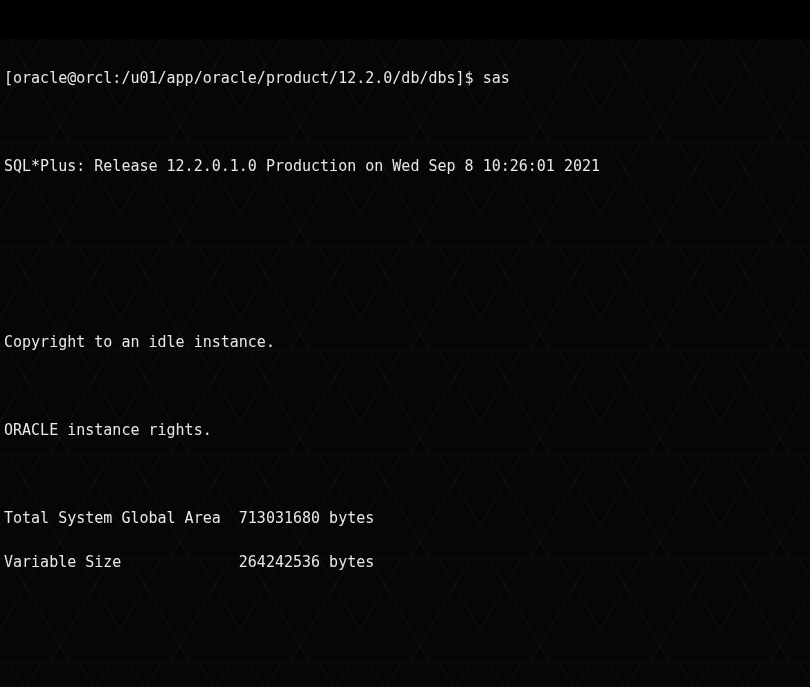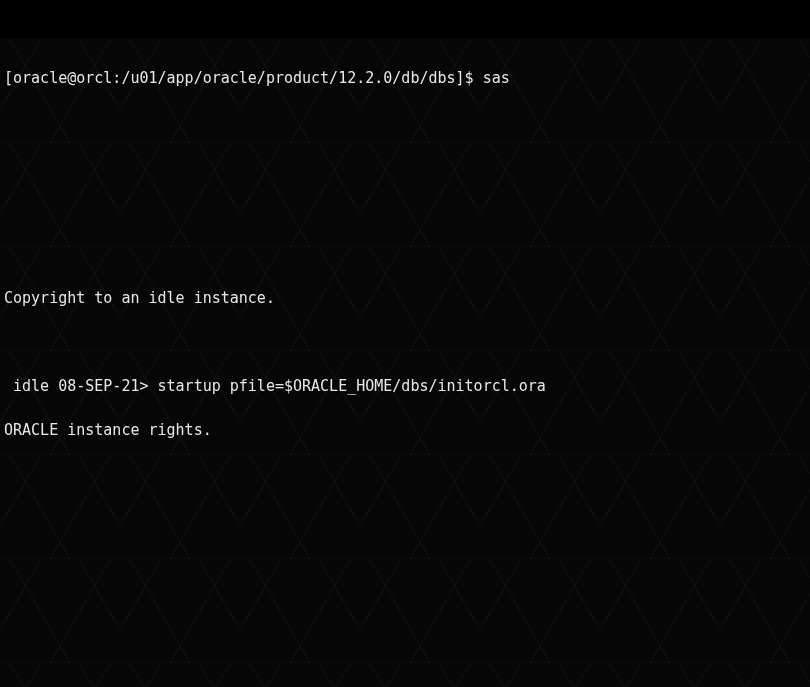--- a/index.html
+++ b/index.html
@@ -43,28 +43,30 @@
     letter-spacing: 0.5px;
     pointer-events: none;
   }
 </style>
 </head>
 <body>
 
 <div class="terminal">
 <span class="line"><span>[oracle@orcl:/u01/app/oracle/product/12.2.0/db/dbs]$ </span><span>sas</span></span>
 <span class="line"></span>
+<span class="line">SQL*Plus: Release 12.2.0.1.0 Production on Wed Sep 8 10:26:01 2021</span>
 <span class="line"></span>
 <span class="line"></span>
 <span class="line"></span>
 <span class="line">Copyright to an idle instance.</span>
 <span class="line"></span>
-<span class="line"><span> idle 08-SEP-21&gt; </span><span>startup pfile=$ORACLE_HOME/dbs/initorcl.ora</span></span>
 <span class="line">ORACLE instance rights.</span>
 <span class="line"></span>
+<span class="line">Total System Global Area  713031680 bytes</span>
+<span class="line">Variable Size             264242536 bytes</span>
 
 
 
 
 
 
 
 
 
 

